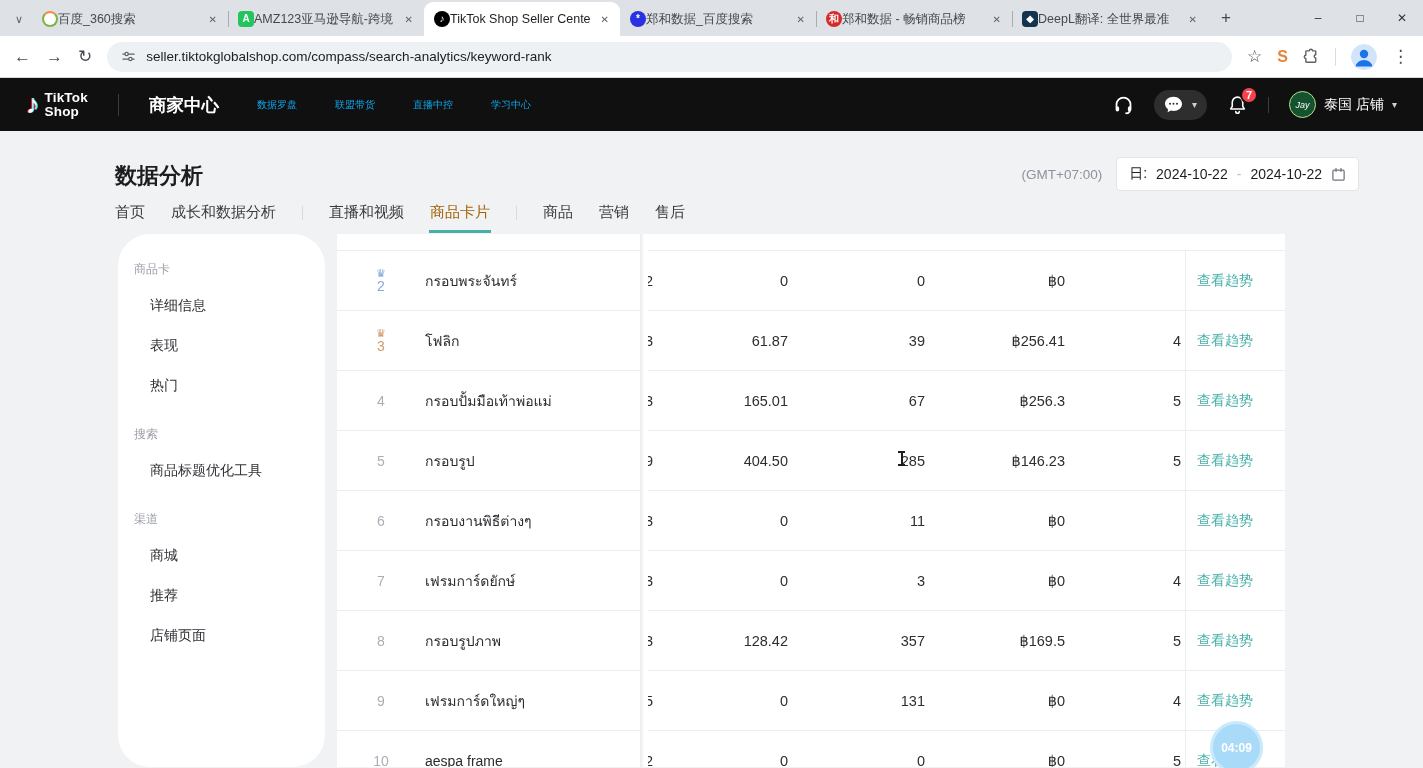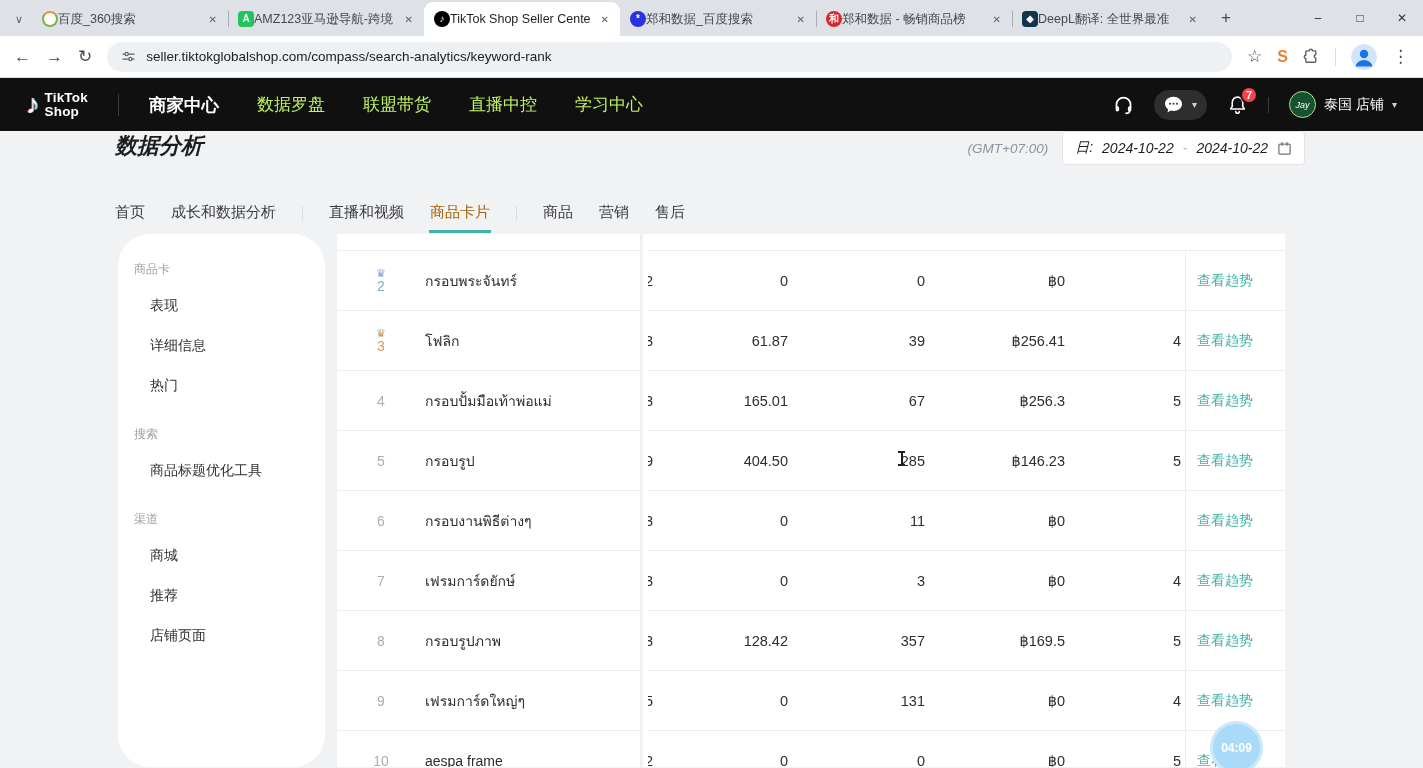--- a/index.html
+++ b/index.html
@@ -33,34 +33,34 @@
   .toolbar .right-ic { display: flex; align-items: center; gap: 15px; }
   .ext-s { font-weight: bold; font-size: 16px; }
   .tb-divider { width: 1px; height: 18px; background: #dadce0; }
   .profile-chip { width: 26px; height: 26px; border-radius: 50%; overflow: hidden; }
   
   .appnav { height: 53px; background: var(--navbarBg); display: flex; align-items: center; padding: 0 26px; gap: 30px; color: #fff; }
   .logo { display: flex; align-items: center; gap: 5px; }
   .logo-note { font-size: 27px; font-weight: bold; text-shadow: 1px 0 0 #25f4ee, -1px 0 0 #fe2c55; }
   .logo-text { font-size: 13.5px; font-weight: 700; line-height: 14px; letter-spacing: .2px; }
   .nav-vdiv { width: 1px; height: 22px; background: #3c3c3c; }
-  .nav-item { font-size: 17px; color: #bef264; cursor: pointer; white-space: nowrap; }
+  .nav-item { font-size: 10px; color: #0ea5e9; cursor: pointer; white-space: nowrap; }
   .nav-item.nav-active { font-size: 17.5px; font-weight: 700; color: #fff; }
   .appnav-right { margin-left: auto; display: flex; align-items: center; gap: 20px; }
   .msg-pill { height: 30px; background: #2e2e2e; border-radius: 15px; display: flex; align-items: center; padding: 0 10px; gap: 9px; cursor: pointer; }
   .chev { font-size: 10px; color: #cfcfcf; }
   .bell-wrap { position: relative; cursor: pointer; }
   .badge { position: absolute; top: -8px; right: -10px; background: var(--badgeRed); color: #fff; font-size: 11px; font-weight: bold;
            min-width: 18px; height: 18px; border-radius: 9px; display: flex; align-items: center; justify-content: center; border: 2px solid #101010; }
   .nav-thin-div { width: 1px; height: 16px; background: #3c3c3c; }
   .shop { display: flex; align-items: center; gap: 8px; font-size: 14px; cursor: pointer; }
   .shop-avatar { width: 27px; height: 27px; border-radius: 50%; background: #14532d; border: 1px solid #b8e18e;
                  color: #fff; font-size: 9px; display: flex; align-items: center; justify-content: center; font-style: italic; }
   
-  .pagehead { height: 60px; display: flex; align-items: flex-start; padding: 0 118px 0 115px; font-style: italic; }
+  .pagehead { height: 60px; display: flex; align-items: flex-end; padding: 0 64px 0 115px; }
   .page-title { font-size: 22px; font-weight: 700; color: #1c1d1f; margin: 0; }
   .head-right { margin-left: auto; display: flex; align-items: center; gap: 14px; }
   .tz { color: #8d929c; font-size: 13.5px; }
   .datebox { height: 34px; background: #fff; border: 1px solid #e2e4e8; border-radius: 4px; display: flex; align-items: center;
              padding: 0 12px; gap: 9px; font-size: 14px; color: #1d1e20; cursor: pointer; }
   .datebox .dash { color: #b9bcc2; }
   
   .subtabs { height: 43px; display: flex; align-items: center; gap: 26px; padding-left: 115px; font-size: 15px; color: #3a3b3f; }
   .subtab { position: relative; cursor: pointer; white-space: nowrap; }
   .subtab.active { color: #a16207; font-weight: 500; }
@@ -280,23 +280,23 @@
     <span class="subtab">营销</span>
 
     <span class="subtab">售后</span>
   </div>
 
 <div class="content">
   <aside class="sidebar">
 
       <div class="sb-header">商品卡</div>
 
+      <div class="sb-item">详细信息</div>
+
       <div class="sb-item">表现</div>
-
-      <div class="sb-item">详细信息</div>
 
       <div class="sb-item">热门</div>
 
       <div class="sb-header">搜索</div>
 
       <div class="sb-item">商品标题优化工具</div>
 
 
       <div class="sb-header">渠道</div>
 

